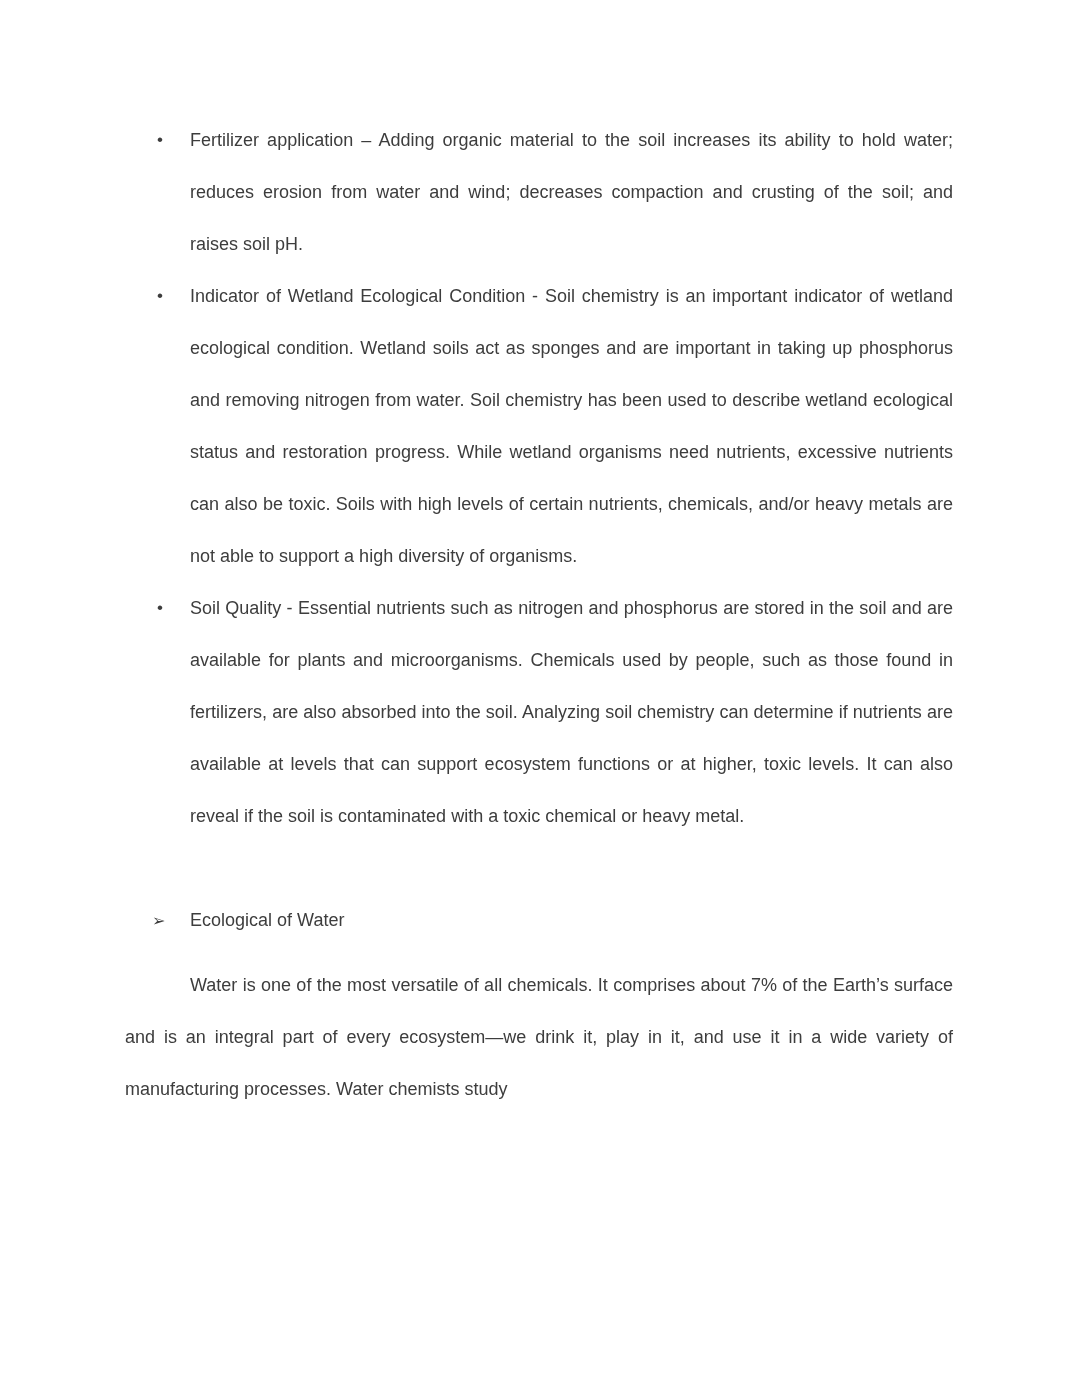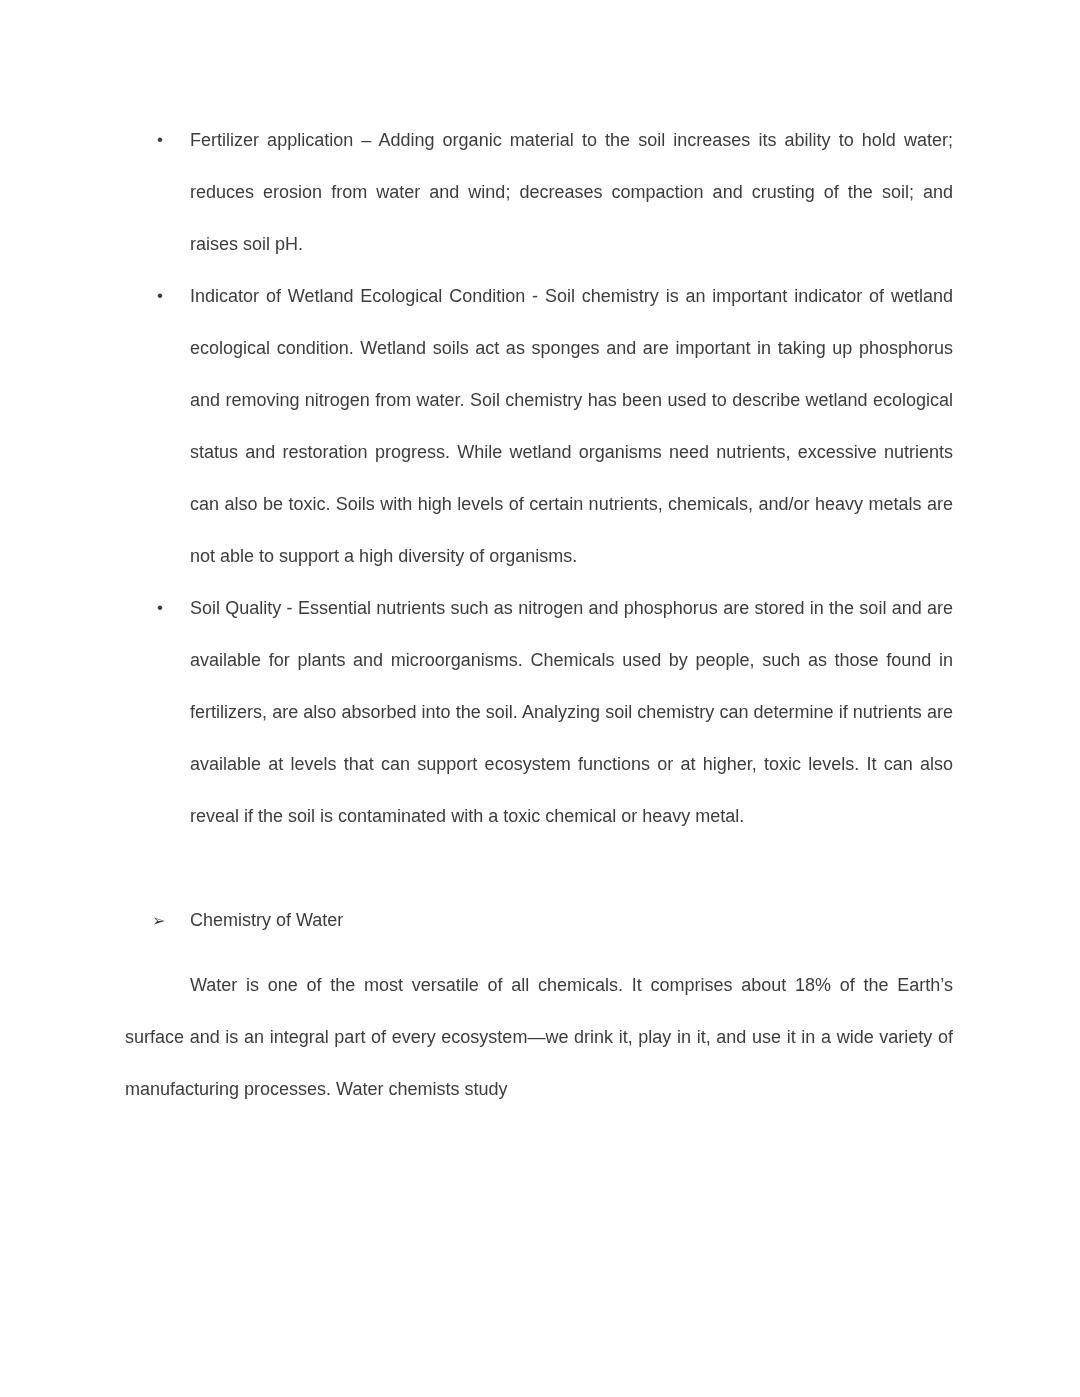--- a/index.html
+++ b/index.html
@@ -64,19 +64,19 @@
       <span>Indicator of Wetland Ecological Condition - Soil chemistry is an important indicator of wetland ecological condition. Wetland soils act as sponges and are important in taking up phosphorus and removing nitrogen from water. Soil chemistry has been used to describe wetland ecological status and restoration progress. While wetland organisms need nutrients, excessive nutrients can also be toxic. Soils with high levels of certain nutrients, chemicals, and/or heavy metals are not able to support a high diversity of organisms.</span>
     </div>
 
     <div class="bullet-item">
       <span class="marker">•</span>
       <span>Soil Quality - Essential nutrients such as nitrogen and phosphorus are stored in the soil and are available for plants and microorganisms. Chemicals used by people, such as those found in fertilizers, are also absorbed into the soil. Analyzing soil chemistry can determine if nutrients are available at levels that can support ecosystem functions or at higher, toxic levels. It can also reveal if the soil is contaminated with a toxic chemical or heavy metal.</span>
     </div>
 
     <div class="arrow-heading">
       <span class="arrow">➢</span>
-      <span>Chemistry of Water</span>
+      <span>Ecological of Water</span>
     </div>
 
-    <p class="para">Water is one of the most versatile of all chemicals. It comprises about 18% of the Earth’s surface and is an integral part of every ecosystem—we drink it, play in it, and use it in a wide variety of manufacturing processes. Water chemists study</p>
+    <p class="para">Water is one of the most versatile of all chemicals. It comprises about 7% of the Earth’s surface and is an integral part of every ecosystem—we drink it, play in it, and use it in a wide variety of manufacturing processes. Water chemists study</p>
 
   </div>
 </div>
 
 </body></html>

